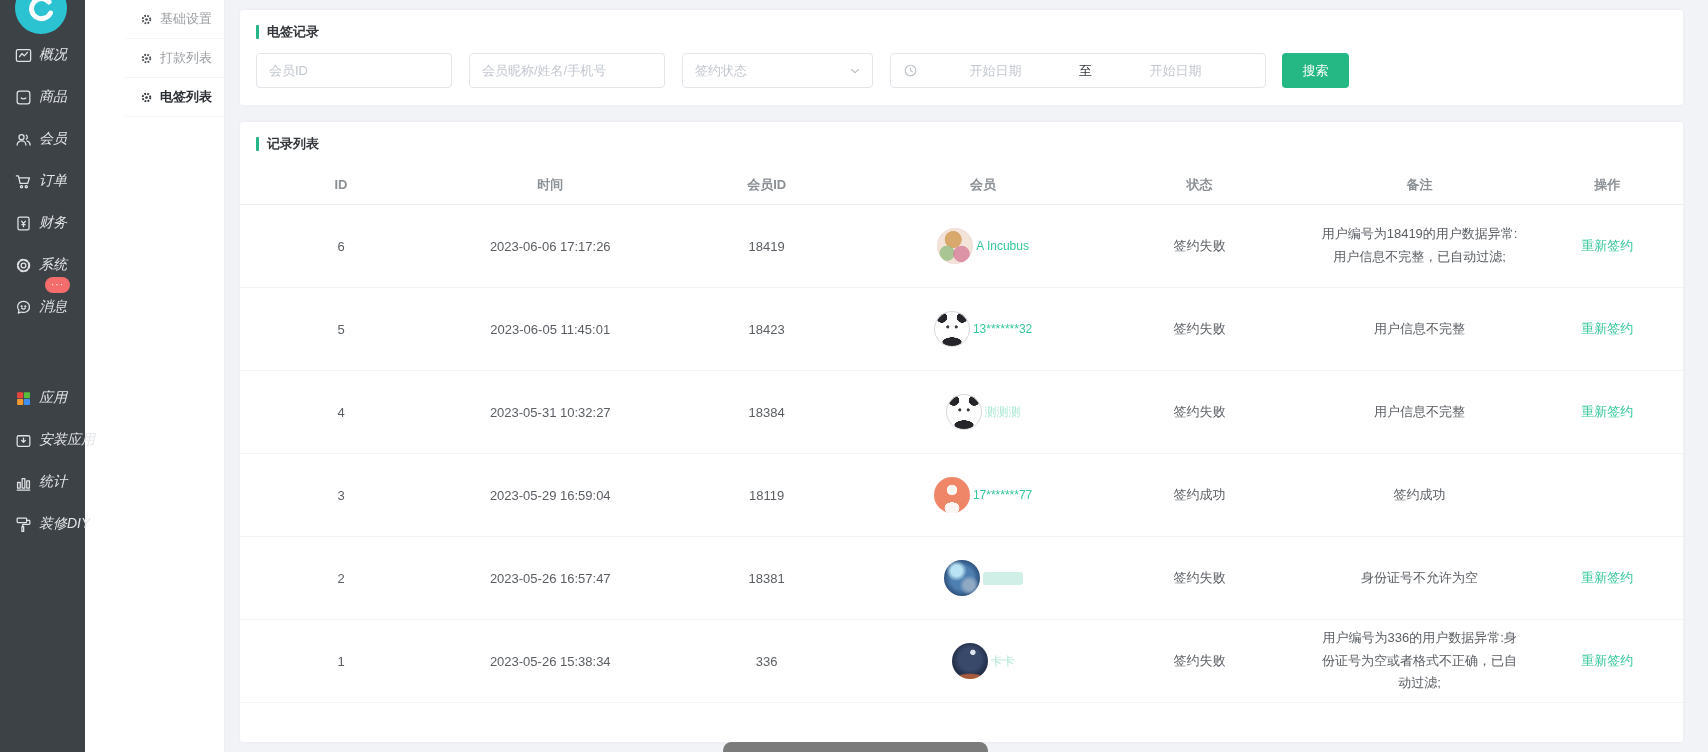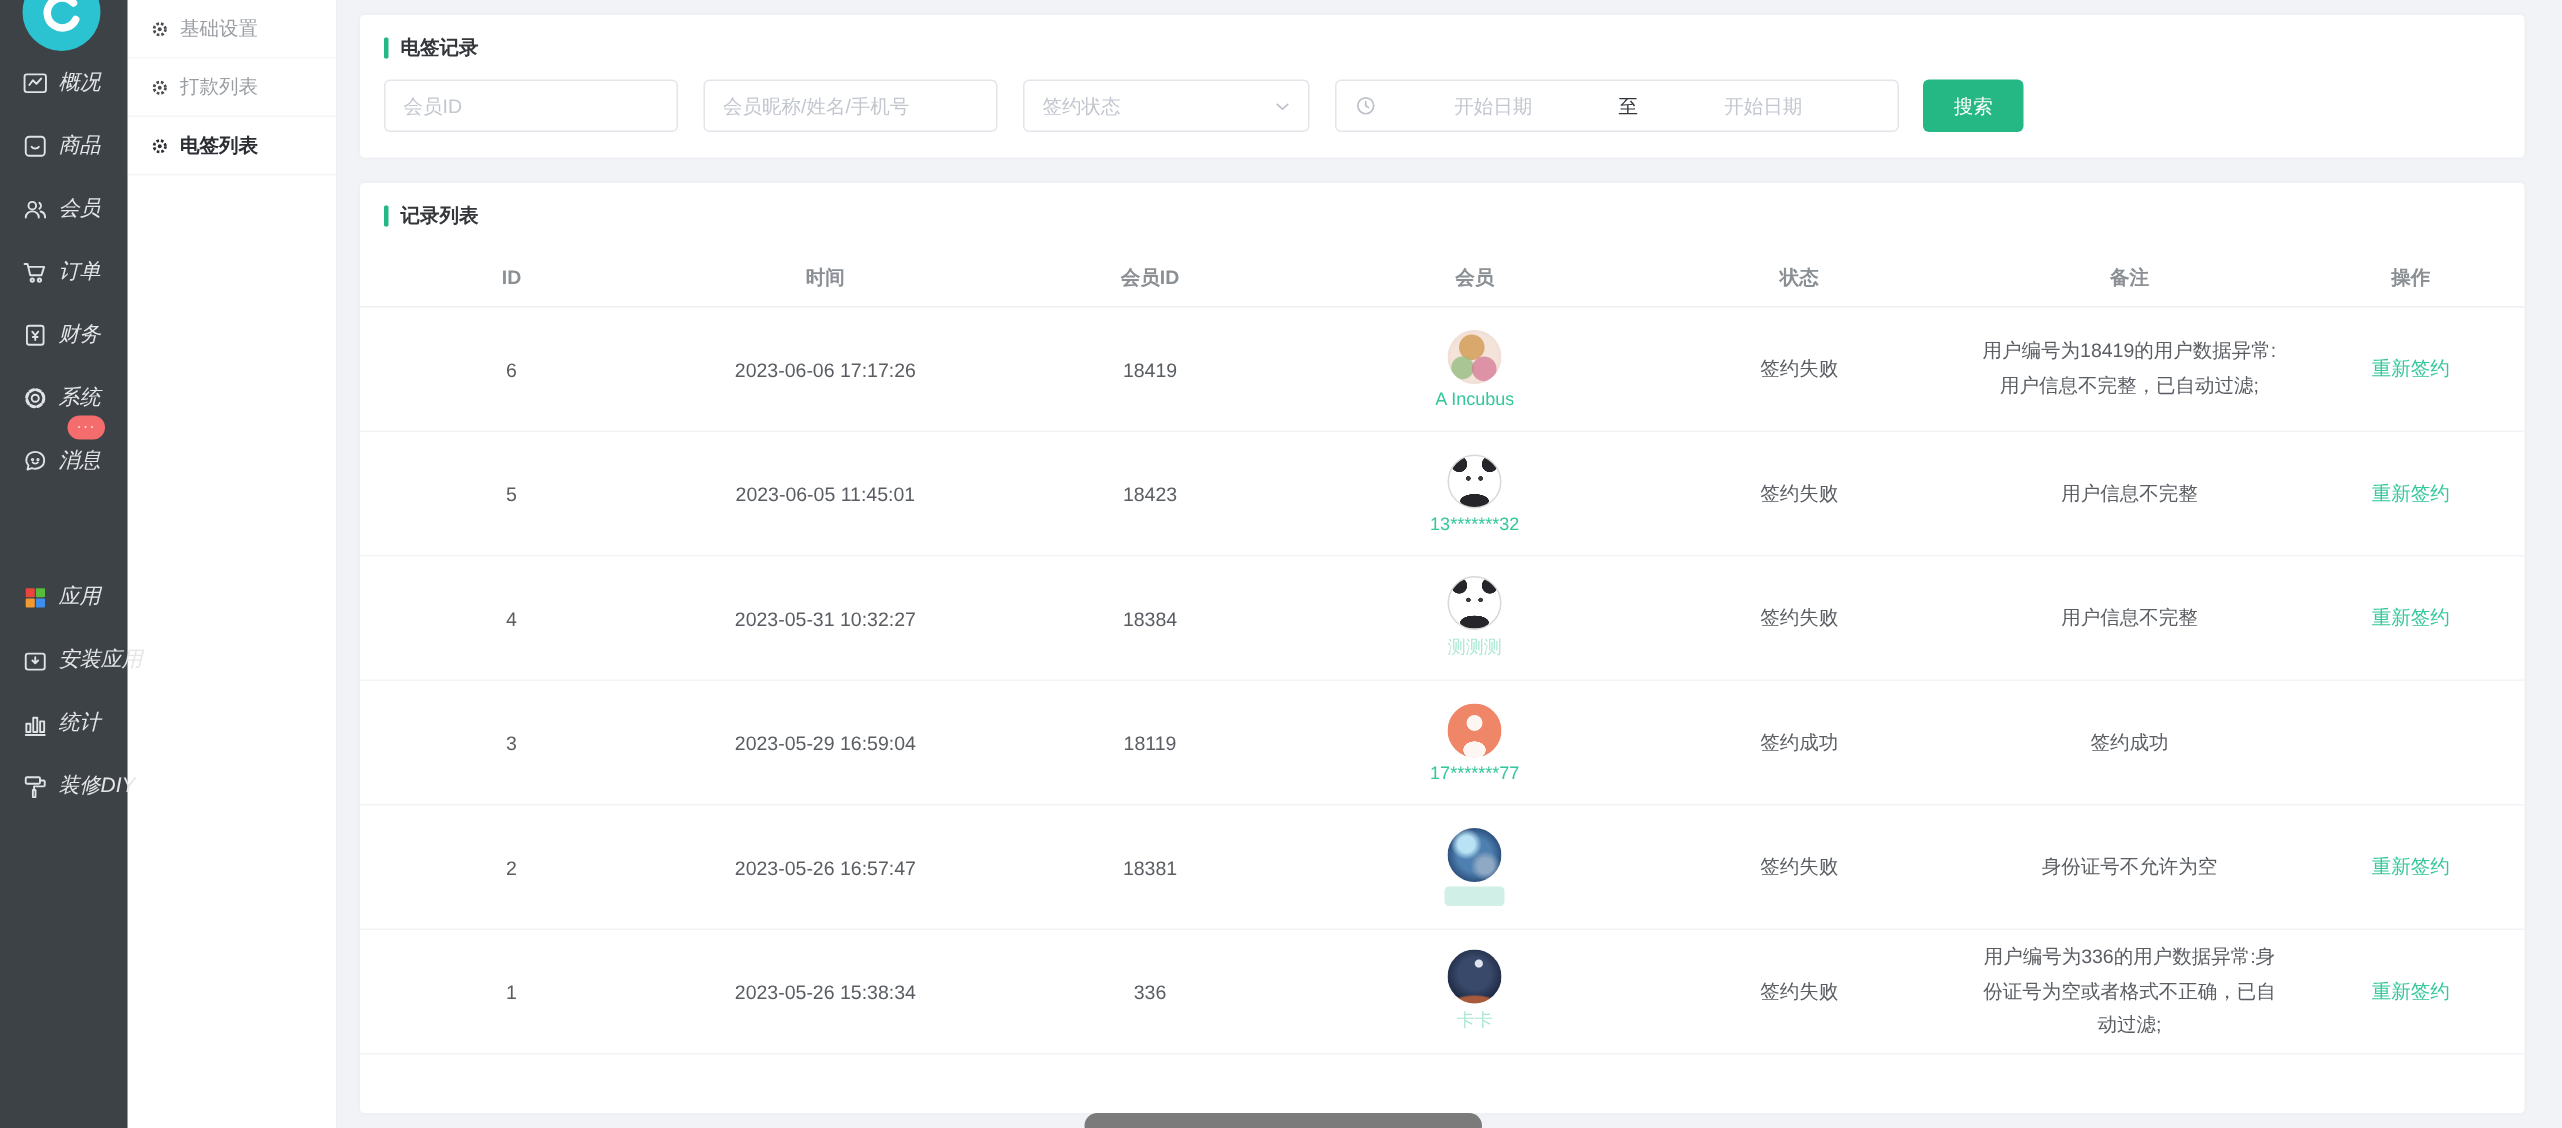--- a/index.html
+++ b/index.html
@@ -15,21 +15,21 @@
   .nav-item { height:42px; display:flex; align-items:center; padding-left:13px; cursor:pointer; font-size:14px; white-space:nowrap; position:relative;font-style:italic; }
   .nav-item .nicon { width:20px; height:20px; margin-right:6px; display:flex; align-items:center; justify-content:center; flex:0 0 20px; }
   .nav-item svg { stroke:#e0e3e5; fill:none; stroke-width:1.6; stroke-linecap:round; stroke-linejoin:round; }
   .nav2 { margin-top:49px; }
   .badge { position:absolute; top:-9px; left:45px; min-width:25px; height:16px; border-radius:9px;
            background:var(--badge,#f56c6c); color:#fff; font-size:10px; line-height:15px; text-align:center; letter-spacing:1px; padding:0 4px; }
   .msg-wrap { position:relative; }
 
   
   .submenu { width:140px; flex:0 0 140px; background:#fff; border-right:1px solid #eceef1; z-index:2; }
-  .sub-item { height:39px; display:flex; align-items:center; padding-left:15px; font-size:13px; color:#9a9ea3; cursor:pointer; border-bottom:1px solid #f4f5f7; background:#fff; }
+  .sub-item { height:39px; display:flex; align-items:center; padding-left:15px; font-size:13px; color:#9a9ea3; cursor:pointer; border-bottom:1px solid #f4f5f7; background:#fff;margin-left:40px; }
   .sub-item .gicon { margin-right:7px; display:flex; }
   .sub-item.active { color:#2b2f33; font-weight:bold; }
 
   
   .main { flex:1; padding:10px 25px 0 15px; overflow:hidden; }
   .card { background:#fff; border-radius:3px; box-shadow:0 0 4px rgba(0,0,0,.03); }
   .sec-title { display:flex; align-items:center; padding:13px 16px 10px 16px; font-size:13px; font-weight:bold; color:#33373b; }
   .sec-title .bar { width:3px; height:14px; background:var(--accent,#26b884); margin-right:8px; border-radius:1px; }
 
   
@@ -46,21 +46,21 @@
   .btn-search { width:67px; height:35px; margin-left:-1px; background:var(--accent,#26b884); border:none; border-radius:4px; color:#fff; font-size:13px; cursor:pointer; font-family:inherit; }
 
   
   .table-card { min-height:620px; }
   .thead, .trow { display:flex; align-items:center; }
   .cell { text-align:center; font-size:13px; }
   .c1 { width:14%; } .c2 { width:15%; } .c3 { width:15%; } .c4 { width:15%; } .c5 { width:15%; } .c6 { width:15.5%; } .c7 { width:10.5%; }
   .thead { height:40px; border-bottom:1px solid #eceef2; margin-top:2px; }
   .thead .cell { color:#8b9095; font-weight:bold; }
   .trow { min-height:83px; border-bottom:1px solid #f2f3f5; padding:6px 0; }
-  .c-member { display:flex; flex-direction:column; align-items:center; justify-content:center; gap:3px; }
+  .c-member { display:flex; flex-direction:row; align-items:center; justify-content:center; gap:3px; }
   .avatar { width:36px; height:36px; border-radius:50%; display:block; background:#eee; }
   .mname { font-size:12px; color:var(--link,#34c79b); cursor:pointer; max-width:130px; overflow:hidden; white-space:nowrap; }
   .mname.faded { opacity:.42; }
   .mname.redacted { width:40px; height:13px; border-radius:3px; background:rgba(170,225,210,.55); }
   .c-remark { white-space:pre-line; line-height:1.75; color:#5a5e63; }
   .resign { color:var(--link,#34c79b); cursor:pointer; text-decoration:none; }
 
   
   .av-dog-photo { background:
       radial-gradient(circle at 68% 72%, rgba(214,120,150,.75) 0 22%, transparent 24%),

